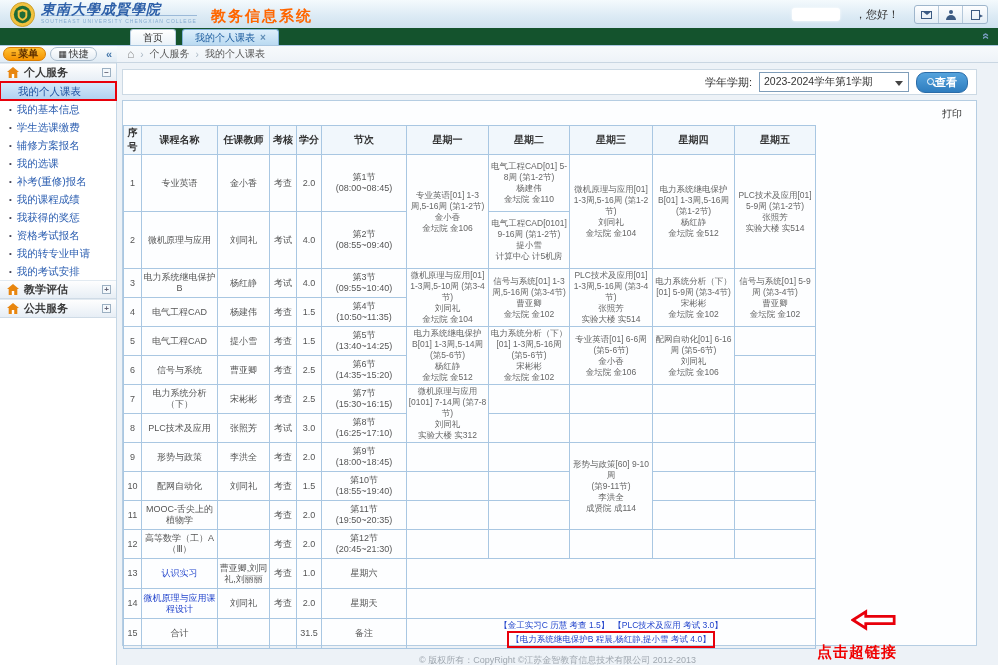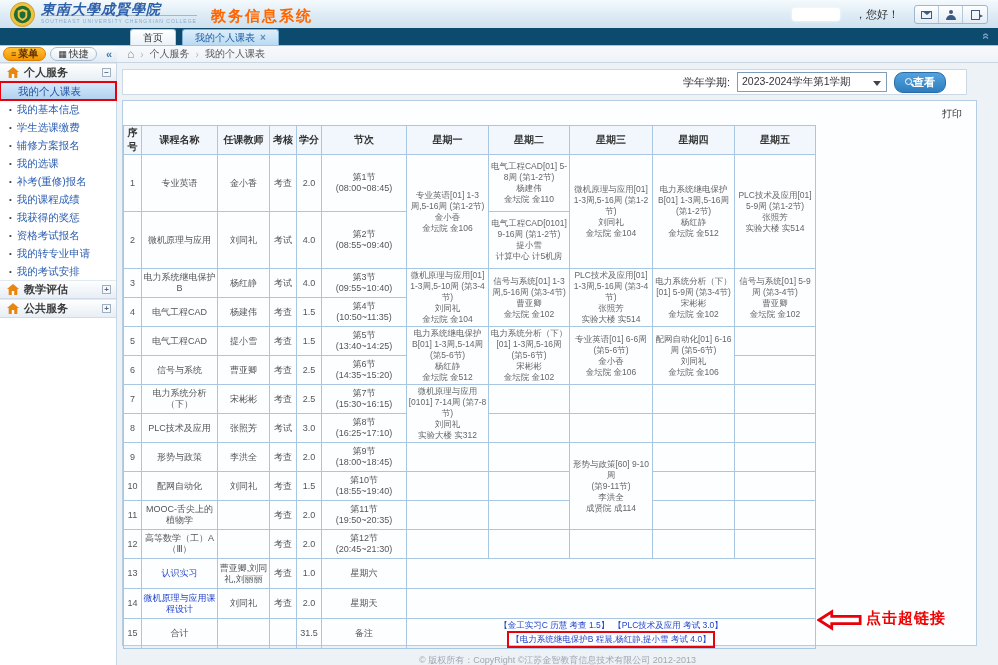--- a/index.html
+++ b/index.html
@@ -21,21 +21,21 @@
   .icobtn:last-child { border-right:none; }
   .ico-mail { width:11px; height:8px; border:1px solid #3c5a82; position:relative; background:#eef3f8; }
   .ico-mail::after { content:""; position:absolute; left:0; top:-1px; border-left:5px solid transparent; border-right:5px solid transparent; border-top:4px solid #3c5a82; }
   .ico-person { width:10px; height:10px; position:relative; }
   .ico-person::before { content:""; position:absolute; left:3px; top:0; width:4px; height:4px; border-radius:50%; background:#3c5a82; }
   .ico-person::after { content:""; position:absolute; left:0; top:5px; width:10px; height:5px; border-radius:5px 5px 0 0; background:#3c5a82; }
   .ico-exit { width:9px; height:10px; border:1px solid #3c5a82; position:relative; }
   .ico-exit::after { content:""; position:absolute; right:-4px; top:3px; border-left:4px solid #3c5a82; border-top:2px solid transparent; border-bottom:2px solid transparent; }
 
   
-  .tabbar { height:18px; background:#0c4a6e; border-bottom:1px solid #a9c6e0; display:flex; align-items:flex-end; padding-left:130px; position:relative; }
+  .tabbar { height:18px; background:#14532d; border-bottom:1px solid #a9c6e0; display:flex; align-items:flex-end; padding-left:130px; position:relative; }
   .tab { height:16px; line-height:15px; padding:0 12px; font-size:10px; border:1px solid #b6cde0; border-bottom:none; border-radius:3px 3px 0 0; background:linear-gradient(#ffffff,#eaf2f8); color:#333; margin-right:6px; cursor:pointer; display:flex; align-items:center; gap:5px; }
   .tab.active { background:linear-gradient(#ddeefb,#badaf1); border-color:#7fb0d8; color:#1c5c9e; }
   .tab .close { color:#5f8cb5; font-size:10px; font-weight:bold; cursor:pointer; }
   .tab-collapse { position:absolute; right:8px; bottom:2px; color:#7a9cc0; font-weight:bold; font-size:12px; transform:rotate(90deg); cursor:pointer; }
 
   
   .navrow { height:17px; display:flex; }
   .navleft { width:117px; background:linear-gradient(#fbfdfe,#e0ebf4); border-bottom:1px solid #c9d6e2; display:flex; align-items:center; gap:4px; padding:0 3px; }
   .btn-menu { height:14px; line-height:12px; border:1px solid #d97c00; border-radius:7px; background:linear-gradient(#ffc133,#f59400); color:#5c2e00; font-size:10px; font-weight:bold; padding:0 7px; cursor:pointer; display:flex; align-items:center; gap:2px; }
   .btn-quick { height:14px; line-height:12px; border:1px solid #a9bccd; border-radius:7px; background:linear-gradient(#ffffff,#e5edf4); color:#333; font-size:10px; padding:0 7px; cursor:pointer; display:flex; align-items:center; gap:2px; }
@@ -49,21 +49,21 @@
   
   .sidebar { position:absolute; left:0; top:63px; bottom:0; width:117px; background:#fff; border-right:1px solid #c5d7e6; }
   .sec-hdr { display:flex; align-items:center; height:19px; padding:0 5px 0 7px; background:linear-gradient(#fefefe,#e7eef5); border-top:1px solid #e2eaf1; border-bottom:1px solid #cfdbe6; font-size:11px; font-weight:bold; color:#3a3a3a; gap:5px; cursor:pointer; }
   .sec-hdr .pmbox { margin-left:auto; width:9px; height:9px; border:1px solid #9cb0c2; background:#f4f8fb; color:#667; font-size:8px; line-height:7px; text-align:center; }
   .side-item { height:18px; line-height:18px; padding-left:9px; font-size:10.5px; color:#2a5db0; cursor:pointer; white-space:nowrap; }
   .side-item .bullet { color:#445; font-size:8px; margin-right:5px; vertical-align:1px; }
   .side-item.selected { background:linear-gradient(#d8eafc,#aed0ef); color:#1b4f9e; outline:2px solid #e8000b; outline-offset:-1px; padding-left:18px; }
 
   
   .main { position:absolute; left:117px; top:63px; right:0; bottom:0; background:#edf2f7; }
-  .filterbar { margin:6px 31px 0 5px; height:26px; background:#fff; border:1px solid #ccd9e4; display:flex; align-items:center; justify-content:flex-end; gap:7px; padding-right:20px;text-align:center; }
+  .filterbar { margin:6px 21px 0 5px; height:26px; background:#fff; border:1px solid #ccd9e4; display:flex; align-items:center; justify-content:flex-end; gap:7px; padding-right:8px;text-align:center; }
   .flabel { font-size:11px; color:#333; }
   .select { width:150px; height:20px; border:1px solid #7f9db9; background:#fff; font-size:10.5px; color:#333; display:flex; align-items:center; padding-left:4px; position:relative; cursor:pointer; }
   .select .chev { position:absolute; right:5px; top:8px; border-left:4px solid transparent; border-right:4px solid transparent; border-top:5px solid #444; }
   .btn-view { height:21px; border:1px solid #2b6ca8; border-radius:9px; background:linear-gradient(#55a3dd,#2e7dbf); color:#fff; font-size:11px; font-weight:bold; padding:0 10px; display:flex; align-items:center; cursor:pointer; }
   .mag { width:8px; height:8px; position:relative; display:inline-block; }
   .mag::before { content:""; position:absolute; left:0; top:0; width:5px; height:5px; border:1.5px solid #fff; border-radius:50%; }
   .mag::after { content:""; position:absolute; left:6px; top:6px; width:3px; height:1.5px; background:#fff; transform:rotate(45deg); }
 
   .panel { margin:5px 21px 0 5px; background:#fdfeff; border:1px solid #b5cde2; position:relative; height:546px; }
   .titlerow { height:24px; position:relative; text-align:center; padding-top:3px; }
@@ -72,21 +72,21 @@
 
   table.sched { border-collapse:collapse; table-layout:fixed; width:692px; margin-left:0; }
   .sched th { border:1px solid #a9c7e2; background:#f1f7fc; font-size:10px; font-weight:bold; color:#333; height:16px; }
   .sched td { border:1px solid #a9c7e2; font-size:9px; color:#555; text-align:center; vertical-align:middle; padding:0 1px; white-space:pre-line; line-height:11px; overflow:hidden; }
   .sched td.day { font-size:8.5px; color:#666; }
   .sched td.link { color:#2244cc; }
   .sched td.remark { font-size:8.5px; color:#2244cc; white-space:normal; }
   .sched td.remark .seg { margin:0 2px; cursor:pointer; }
   .sched td.remark .seg.boxed { border:2px solid #e8000b; padding:1px 2px; display:inline-block; }
 
-  .annotation { position:absolute; left:694px; top:508px; display:flex; align-items:flex-start; gap:3px; }
+  .annotation { position:absolute; left:694px; top:508px; display:flex; align-items:flex-end; gap:12px;flex-direction:column; }
   .hinttext { color:#f00000; font-size:15px; font-weight:bold; letter-spacing:1px; }
 
   .footer { text-align:center; font-size:9px; color:#a0a8b0; margin-top:8px; }
 </style>
 </head>
 <body>
 
 <div class="hdr">
   <svg class="logo" viewBox="0 0 26 26">
     <circle cx="13" cy="13" r="12.5" fill="#f2c23e" stroke="#c99d2c" stroke-width="1"></circle>

